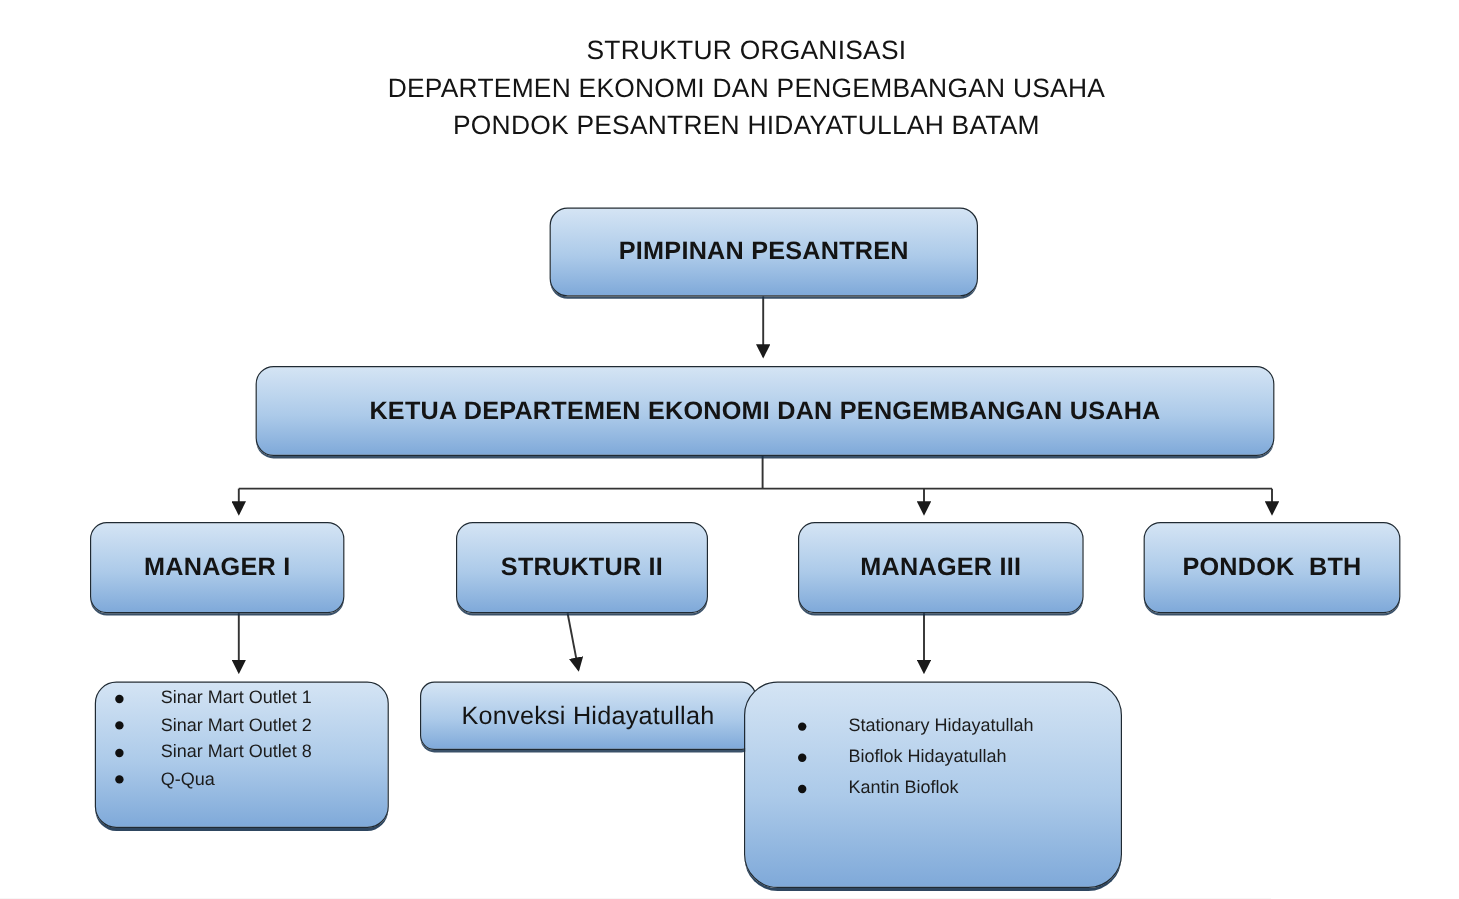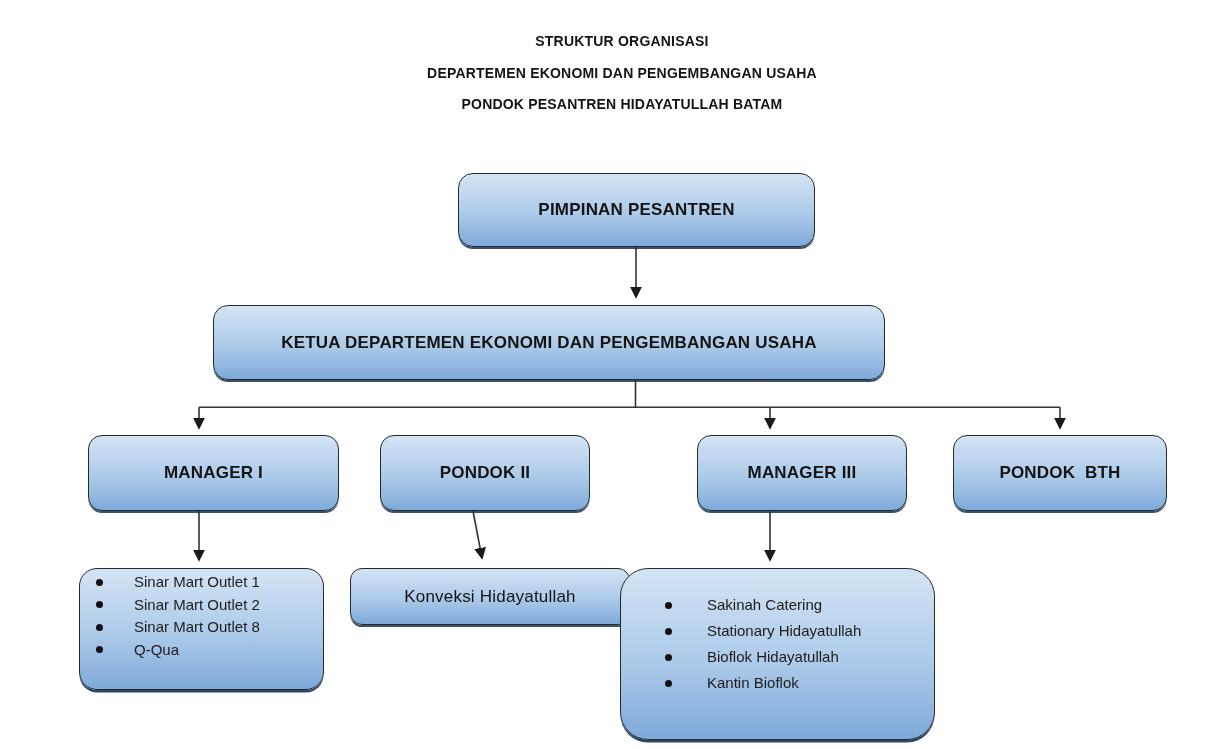--- a/index.html
+++ b/index.html
@@ -21,22 +21,22 @@
     overflow:hidden;
   }
   .title-block{
     position:absolute;
     left:0;right:0;top:26px;
     text-align:center;
     padding-left:28px;
     color:var(--text);
   }
   .title-line{
-    font-size:14px;
-    font-weight:bold;
+    font-size:22px;
+    font-weight:normal;
     line-height:31.5px;
     letter-spacing:0.2px;
     white-space:pre-wrap;
   }
   svg.connectors{
     position:absolute;left:0;top:0;
     width:1216px;height:749px;
     pointer-events:none;
   }
   .node{
@@ -44,32 +44,32 @@
     background:linear-gradient(180deg, var(--box-gradient-top) 0%, var(--box-gradient-mid) 55%, var(--box-gradient-bottom) 100%);
     border:1.6px solid var(--box-border);
     box-shadow:0 2.5px 0 -0.5px rgba(23,50,79,0.85);
     display:flex;
     align-items:center;
     justify-content:center;
     color:var(--text);
   }
   .node-label{
     font-weight:bold;
-    font-size:17px;
+    font-size:21px;
     text-align:right;
     white-space:pre-wrap;
     letter-spacing:0.2px;
   }
   .node.leaf .node-label{font-weight:normal;}
   .box-pimpinan{left:458px;top:173px;width:357px;height:74px;border-radius:15px;}
-  .box-ketua{left:213px;top:305px;width:672px;height:75px;border-radius:15px;}
+  .box-ketua{left:213px;top:305px;width:849px;height:75px;border-radius:15px;}
   .box-manager{top:435px;height:76px;border-radius:14px;}
-  .box-manager1{left:88px;width:251px;}
+  .box-manager1{left:75px;width:212px;}
   .box-manager2{left:380px;width:210px;}
-  .box-manager3{left:697px;width:210px;}
+  .box-manager3{left:665px;width:238px;}
   .box-managerbth{left:953px;width:214px;}
   .box-konveksi{left:350px;top:568px;width:280px;height:57px;border-radius:12px;}
   .list-box{
     position:absolute;
     background:linear-gradient(180deg, var(--box-gradient-top) 0%, var(--box-gradient-mid) 55%, var(--box-gradient-bottom) 100%);
     border:1.6px solid var(--box-border);
     box-shadow:0 3px 0 -0.5px rgba(23,50,79,0.9);
     color:var(--text);
   }
   .box-units1{left:79px;top:568px;width:245px;height:122px;border-radius:18px;padding:2px 8px 0 16px;text-align:center;}
@@ -128,21 +128,21 @@
 
   <div class="node box-ketua">
     <div class="node-label">KETUA DEPARTEMEN EKONOMI DAN PENGEMBANGAN USAHA</div>
   </div>
 
   <div class="node box-manager box-manager1">
     <div class="node-label">MANAGER I</div>
   </div>
 
   <div class="node box-manager box-manager2">
-    <div class="node-label">PONDOK II</div>
+    <div class="node-label">STRUKTUR II</div>
   </div>
 
   <div class="node box-manager box-manager3">
     <div class="node-label">MANAGER III</div>
   </div>
 
   <div class="node box-manager box-managerbth">
     <div class="node-label">PONDOK  BTH</div>
   </div>
 
@@ -168,24 +168,20 @@
   </div>
 
   <div class="node leaf box-konveksi">
     <div class="node-label">Konveksi Hidayatullah</div>
   </div>
 
   <div class="list-box box-units3">
     <ul class="unit-list">
       <li class="unit-item">
         <span class="bullet"></span>
-        <span>Sakinah Catering</span>
-      </li>
-      <li class="unit-item">
-        <span class="bullet"></span>
         <span>Stationary Hidayatullah</span>
       </li>
       <li class="unit-item">
         <span class="bullet"></span>
         <span>Bioflok Hidayatullah</span>
       </li>
       <li class="unit-item">
         <span class="bullet"></span>
         <span>Kantin Bioflok</span>
       </li>

